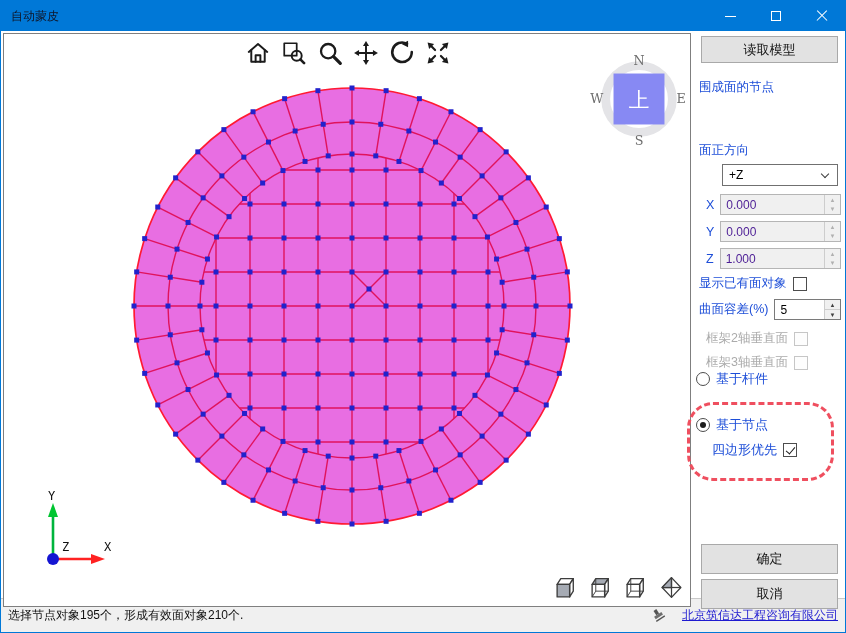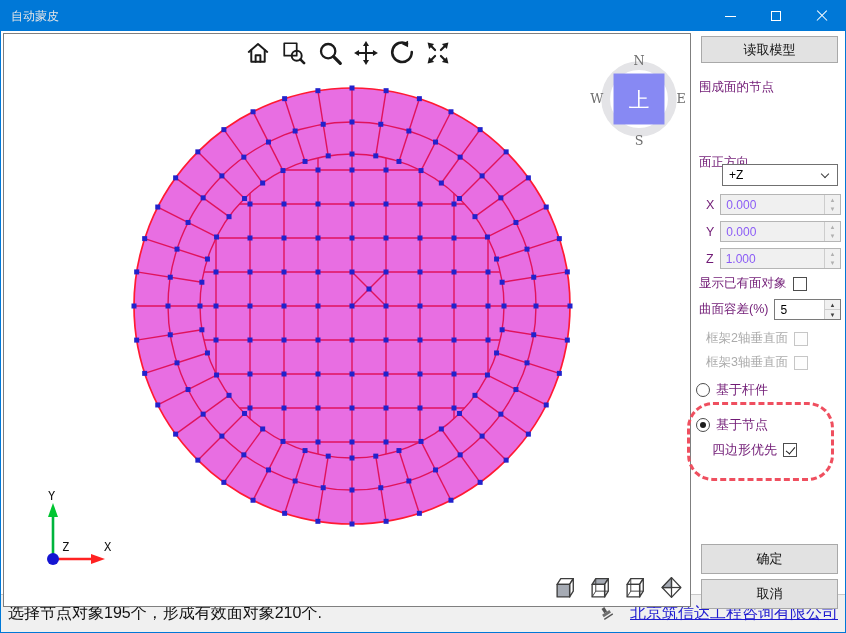--- a/index.html
+++ b/index.html
@@ -3,21 +3,21 @@
 <meta charset="utf-8">
 <style>
   html,body{margin:0;padding:0;background:#d9d9d9;}
   *{box-sizing:border-box;}
   .window{
     width:846px;height:633px;border:1px solid #0078d7;background:#fff;
     display:flex;flex-direction:column;position:relative;
     font-family:"Liberation Sans",sans-serif;overflow:hidden;
   }
   
-  .titlebar{flex:0 0 30px;background:#0078d7;display:flex;align-items:center;color:#e5e5e5;}
+  .titlebar{flex:0 0 30px;background:#0078d7;display:flex;align-items:center;color:#0f172a;}
   .title{font-size:12px;padding-left:10px;}
   .win-controls{margin-left:auto;display:flex;height:100%;}
   .win-btn{width:46px;height:100%;display:flex;align-items:center;justify-content:center;cursor:default;}
   .glyph-min{width:11px;height:1px;background:#fff;}
   .glyph-max{width:10px;height:10px;border:1px solid #fff;}
   .glyph-close{position:relative;width:12px;height:12px;}
   .glyph-close span{position:absolute;left:-1px;top:5px;width:14px;height:1.4px;background:#fff;}
   .glyph-close span:first-child{transform:rotate(45deg);}
   .glyph-close span:last-child{transform:rotate(-45deg);}
   
@@ -40,51 +40,51 @@
   
   .cube-bar{position:absolute;right:6px;bottom:6px;display:flex;gap:9px;}
   .cube-btn{width:26px;height:26px;display:flex;align-items:center;justify-content:center;}
   
   .panel{position:absolute;left:695px;top:1px;width:147px;height:577px;font-size:12px;color:#000;}
   .p-abs{position:absolute;}
   .btn{
     background:#e2e2e2;border:1px solid #a9a9a9;display:flex;align-items:center;justify-content:center;
     font-size:13px;color:#111;cursor:default;
   }
-  .p-label{font-size:12.5px;color:#701a75;white-space:nowrap;}
+  .p-label{font-size:12.5px;color:#1d4ed8;white-space:nowrap;}
   .p-label.disabled{color:#ababab;}
   .combo{
     background:#fff;border:1px solid #707070;position:relative;display:flex;align-items:center;
     padding-left:6px;font-size:12px;
   }
   .chev{position:absolute;right:9px;top:6px;width:6px;height:6px;
     border-right:1.4px solid #3c3c3c;border-bottom:1.4px solid #3c3c3c;transform:rotate(45deg);}
   .spin{display:flex;border:1px solid #b5b5b5;background:#f0f0f0;}
-  .spin .val{flex:1;padding:3px 5px;font-size:12px;color:#8b5cf6;overflow:hidden;}
+  .spin .val{flex:1;padding:3px 5px;font-size:12px;color:#4c1d95;overflow:hidden;}
   .spin .arr{width:16px;display:flex;flex-direction:column;border-left:1px solid #cdcdcd;}
   .spin .arr div{flex:1;display:flex;align-items:center;justify-content:center;font-size:6px;color:#b0b0b0;line-height:1;}
   .spin.enabled{background:#fff;border-color:#7a7a7a;}
   .spin.enabled .val{color:#000;}
   .spin.enabled .arr div{color:#404040;background:#f0f0f0;border-bottom:1px solid #cdcdcd;}
   .spin.enabled .arr div:last-child{border-bottom:none;}
   .cb{width:14px;height:14px;border:1px solid #4d4d4d;background:#fff;position:relative;flex:0 0 14px;}
   .cb.disabled{border-color:#c6c6c6;background:#fdfdfd;}
   .cb.checked::after{content:"";position:absolute;left:3.5px;top:0.5px;width:4px;height:8px;
     border-right:1.8px solid #1c1c1c;border-bottom:1.8px solid #1c1c1c;transform:rotate(40deg);}
   .rb{width:14px;height:14px;border:1px solid #4d4d4d;border-radius:50%;background:#fff;flex:0 0 14px;}
   .rb.selected{position:relative;}
   .rb.selected::after{content:"";position:absolute;left:3px;top:3px;width:6px;height:6px;border-radius:50%;background:#1c1c1c;}
   .row{display:flex;align-items:center;gap:6px;}
   .dashed-note{
     position:absolute;left:686px;top:371px;width:147px;height:79px;
     border:3px dashed #ef4f5f;border-radius:26px;pointer-events:none;z-index:5;
   }
   
   .statusbar{flex:0 0 22px;background:#f0f0f0;border-top:1px solid #c9c9c9;display:flex;align-items:center;
-    font-size:16px;padding:8px 7px;color:#111;}
+    font-size:12px;padding:8px 7px;color:#111;}
   .status-right{margin-left:auto;display:flex;align-items:center;gap:16px;}
   .company{color:#1f1bd0;text-decoration:underline;cursor:pointer;}
 </style>
 </head>
 <body>
 
 <div class="window">
 
   <div class="titlebar">
     <span class="title">自动蒙皮</span>
@@ -474,21 +474,21 @@
 
     <div class="panel">
 
       <div class="btn p-abs" style="left:5px;top:4px;width:137px;height:27px;">
         <span>读取模型</span>
       </div>
 
       <div class="p-label p-abs" style="left:3px;top:47px;">围成面的节点</div>
 
 
-      <div class="p-label p-abs" style="left:3px;top:110px;margin-top:12px;">面正方向</div>
+      <div class="p-label p-abs" style="left:3px;top:110px;">面正方向</div>
 
       <div class="combo p-abs" style="left:26px;top:132px;width:116px;height:22px;">
         <span>+Z</span>
         <span class="chev"></span>
       </div>
 
       <div class="p-abs row" style="left:10px;top:162px;width:135px;">
         <span class="p-label">X</span>
         <div class="spin" style="flex:1;height:21px;">
           <div class="val">0.000</div>
@@ -537,21 +537,21 @@
 
       <div class="p-abs row" style="left:10px;top:298px;align-items:center;">
         <span class="p-label disabled">框架2轴垂直面</span>
         <div class="cb disabled"></div>
       </div>
       <div class="p-abs row" style="left:10px;top:322px;">
         <span class="p-label disabled">框架3轴垂直面</span>
         <div class="cb disabled"></div>
       </div>
 
-      <div class="p-abs row" style="left:0px;top:349px;">
+      <div class="p-abs row" style="left:0px;top:338px;">
         <div class="rb"></div>
         <span class="p-label" style="font-size:13px;">基于杆件</span>
       </div>
       <div class="p-abs row" style="left:0px;top:384px;">
         <div class="rb selected"></div>
         <span class="p-label" style="font-size:13px;">基于节点</span>
       </div>
 
       <div class="p-abs row" style="left:16px;top:409px;">
         <span class="p-label" style="font-size:13px;">四边形优先</span>

